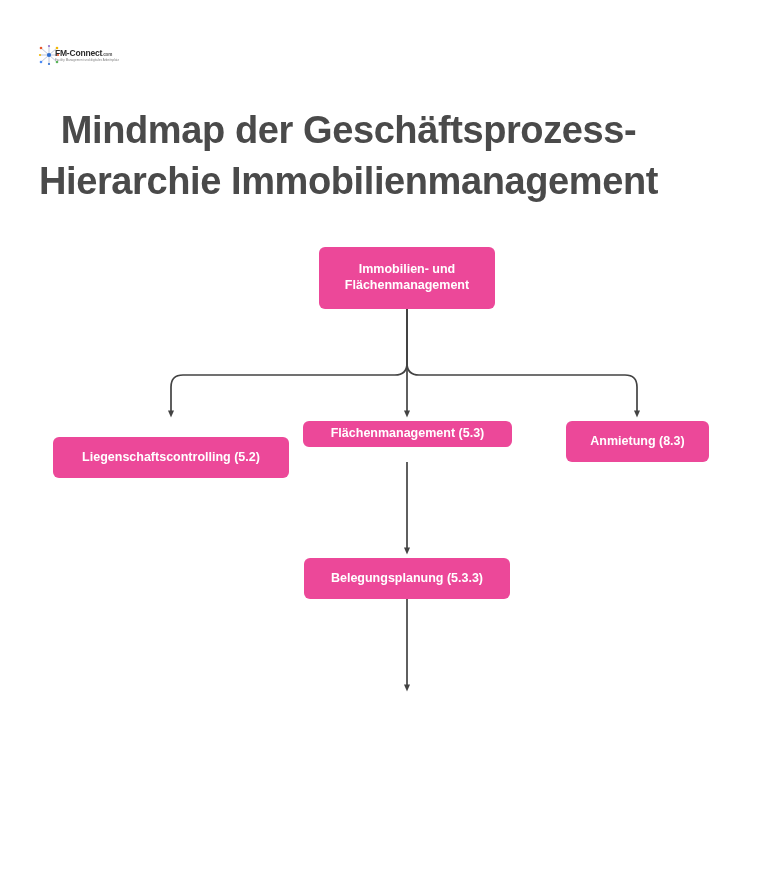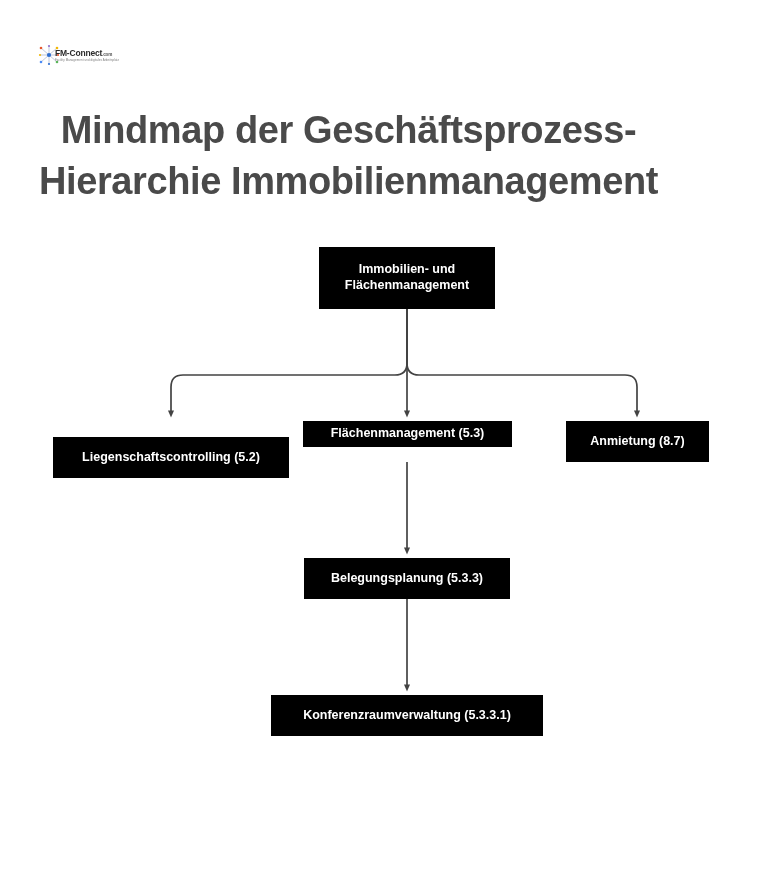--- a/index.html
+++ b/index.html
@@ -83,22 +83,22 @@
   .edges {
     position: absolute;
     left: 0;
     top: 0;
     width: 769px;
     height: 869px;
   }
 
   .node {
     position: absolute;
-    background: #000000;
-    border-radius: 0;
+    background: #ec4899;
+    border-radius: 6px;
     color: #ffffff;
     font-size: 12.5px;
     font-weight: bold;
     display: flex;
     align-items: center;
     justify-content: center;
     text-align: center;
     line-height: 1.25;
     box-sizing: border-box;
     padding: 4px 10px;
@@ -176,24 +176,21 @@
 
   <div class="node" id="node-52">
     <span>Liegenschaftscontrolling (5.2)</span>
   </div>
 
   <div class="node" id="node-53">
     <span>Flächenmanagement (5.3)</span>
   </div>
 
   <div class="node" id="node-55">
-    <span>Anmietung (8.7)</span>
+    <span>Anmietung (8.3)</span>
   </div>
 
   <div class="node" id="node-533">
     <span>Belegungsplanung (5.3.3)</span>
   </div>
 
-  <div class="node" id="node-5331">
-    <span>Konferenzraumverwaltung (5.3.3.1)</span>
-  </div>
 
 </div>
 
 </body></html>

